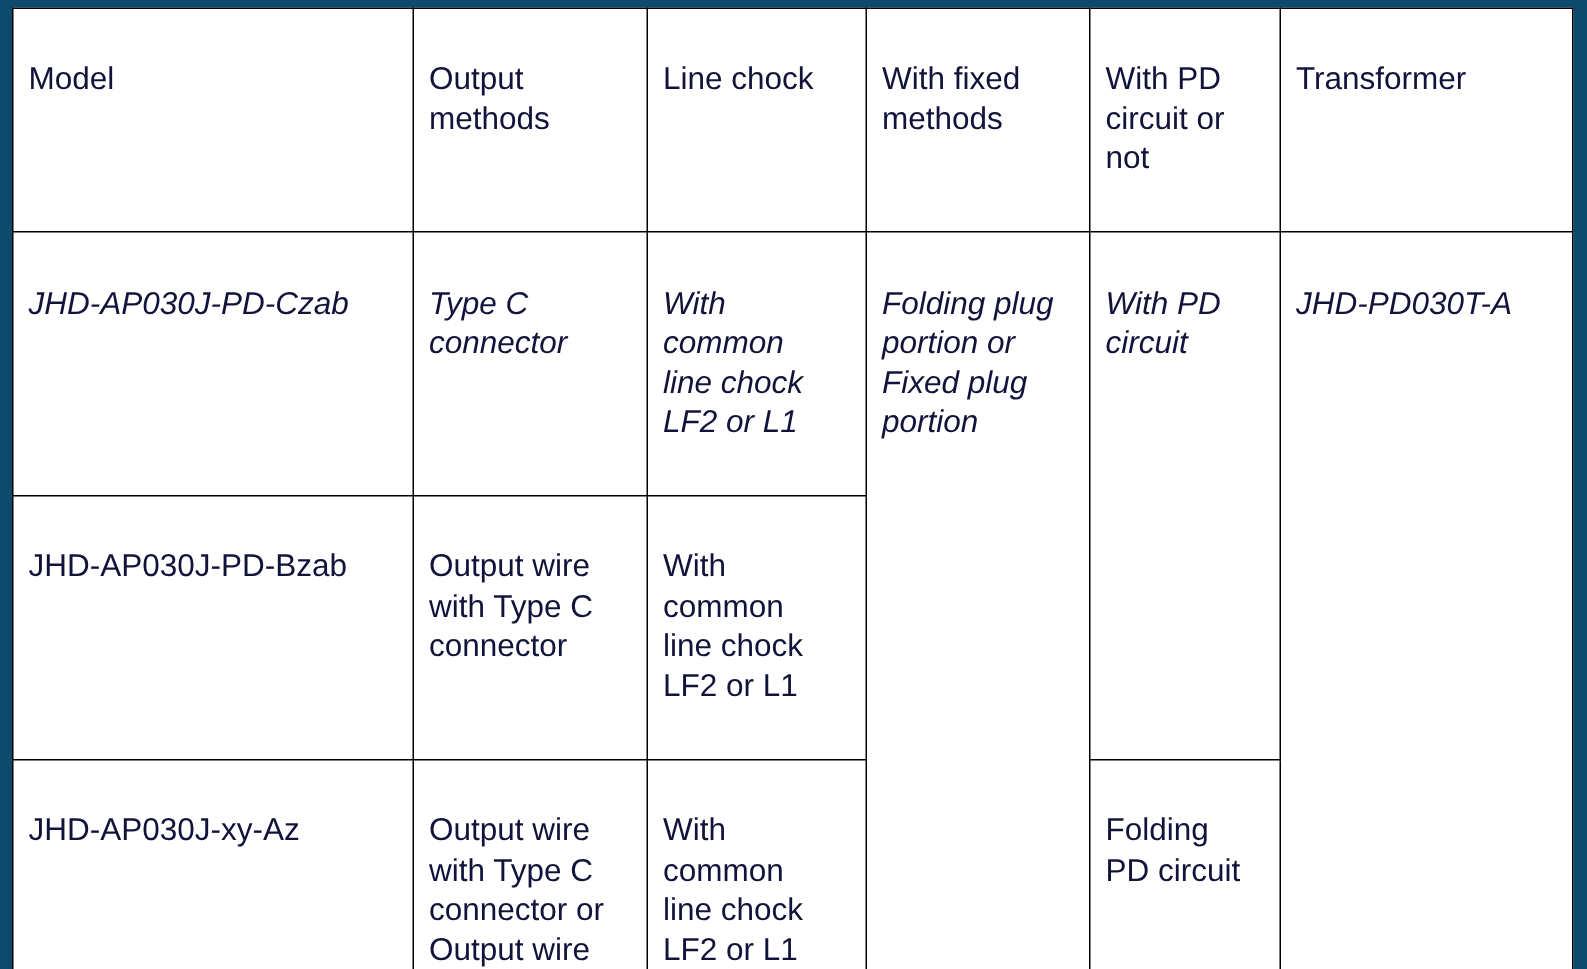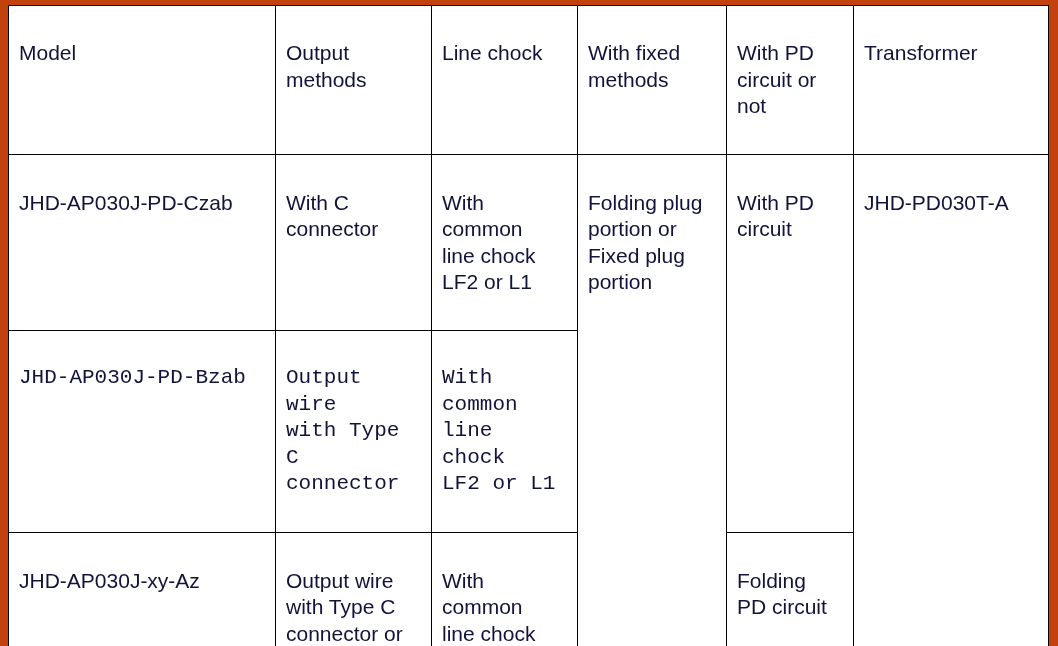--- a/index.html
+++ b/index.html
@@ -12,21 +12,21 @@
     width: 1058px;
     height: 646px;
     overflow: hidden;
     font-family: "Liberation Sans", "DejaVu Sans", sans-serif;
   }
 
   #page {
     position: relative;
     width: 1058px;
     height: 646px;
-    background: #c2410c;
+    background: #0c4a6e;
   }
 
   
   table.spec-table {
     position: absolute;
     left: 8px;
     top: 5px;
     width: 1040px;
     border-collapse: collapse;
     table-layout: fixed;
@@ -49,22 +49,22 @@
   
   col.c-model        { width: 267px; }
   col.c-output       { width: 156px; }
   col.c-chock        { width: 146px; }
   col.c-plug         { width: 149px; }
   col.c-pd           { width: 127px; }
   col.c-transformer  { width: 195px; }
 
   
   tr.header-row td { height: 75px; }
-  tr.row-1 td { height: 110px; }
-  tr.row-2 td { height: 106px; font-family: Liberation Mono, monospace; }
+  tr.row-1 td { height: 110px; font-style: italic; }
+  tr.row-2 td { height: 106px; }
   tr.row-3 td { height: 152px; }
 
   .cell-text { display: block; }
 </style>
 </head>
 <body>
 
 <div id="page">
 
   <table class="spec-table">
@@ -101,21 +101,21 @@
         <td>
           <span class="cell-text">Transformer</span>
         </td>
       </tr>
 
       <tr class="row-1">
         <td>
           <span class="cell-text">JHD-AP030J-PD-Czab</span>
         </td>
         <td>
-          <span class="cell-text">With C
+          <span class="cell-text">Type C
 connector</span>
         </td>
         <td>
           <span class="cell-text">With
 common
 line chock
 LF2 or L1</span>
         </td>
         <td rowspan="4">
           <span class="cell-text">Folding plug

